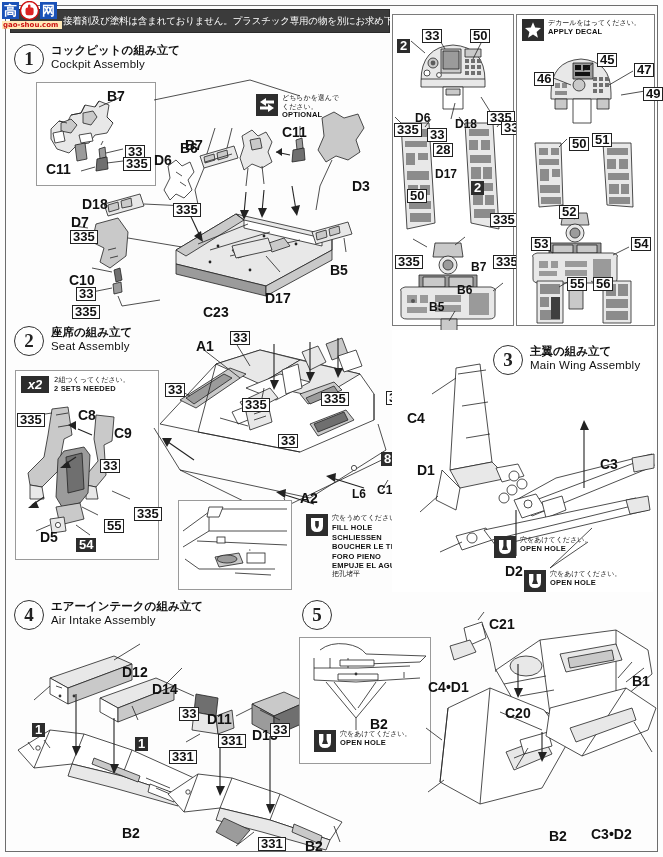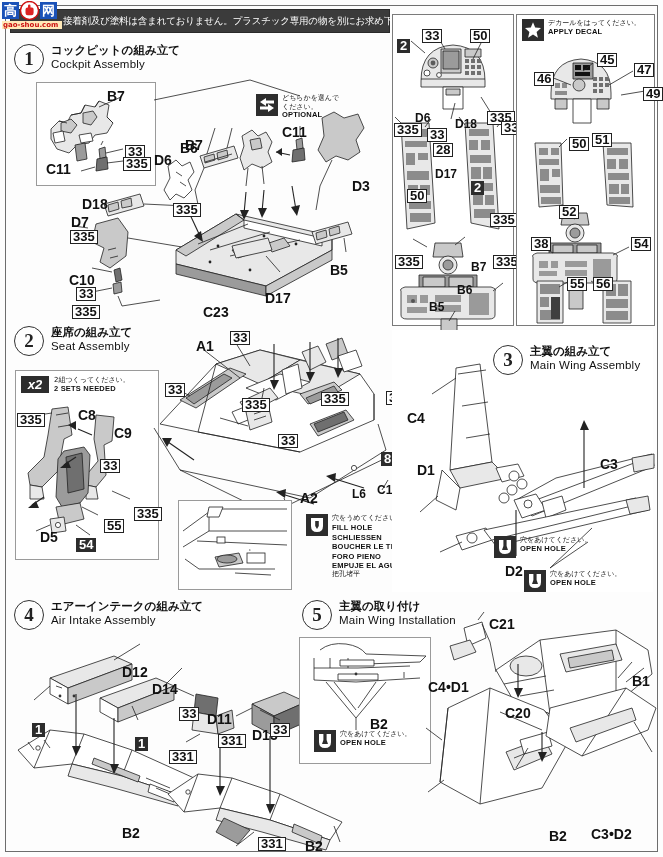--- a/index.html
+++ b/index.html
@@ -554,21 +554,21 @@
       <path class="ln" d="M84 246 L74 240"></path>
     </svg>
 
     <div class="chip" style="left:80px;top:38px;">45</div>
     <div class="chip" style="left:17px;top:57px;">46</div>
     <div class="chip" style="left:117px;top:48px;">47</div>
     <div class="chip" style="left:126px;top:72px;">49</div>
     <div class="chip" style="left:52px;top:122px;">50</div>
     <div class="chip" style="left:75px;top:118px;">51</div>
     <div class="chip" style="left:42px;top:190px;">52</div>
-    <div class="chip" style="left:14px;top:222px;">38</div>
+    <div class="chip" style="left:14px;top:222px;">53</div>
     <div class="chip" style="left:114px;top:222px;">54</div>
     <div class="chip" style="left:50px;top:262px;">55</div>
     <div class="chip" style="left:76px;top:262px;">56</div>
 
   </div>
 
   
   <div class="step" style="left:14px;top:326px;">
     <div class="step-num">2</div>
     <div class="step-txt">
@@ -911,24 +911,20 @@
   <div class="chip dk" style="left:135px;top:737px;">1</div>
   <div class="chip" style="left:179px;top:707px;">33</div>
   <div class="chip" style="left:218px;top:734px;">331</div>
   <div class="chip" style="left:270px;top:723px;">33</div>
   <div class="chip" style="left:169px;top:750px;">331</div>
   <div class="chip" style="left:258px;top:837px;">331</div>
 
   
   <div class="step" style="left:302px;top:600px;">
     <div class="step-num">5</div>
-    <div class="step-txt">
-      <div class="step-jp">主翼の取り付け</div>
-      <div class="step-en">Main Wing Installation</div>
-    </div>
   </div>
 
   <div class="subpanel" style="left:299px;top:637px;width:130px;height:125px;">
     <svg class="art" width="130" height="125" viewBox="0 0 130 125">
       <path class="ln" d="M20 12 Q30 4 46 6 Q60 8 66 16 L126 18 L120 24 L66 26"></path>
       <path class="ln" d="M14 20 L14 42 L56 44 L120 40"></path>
       <path class="ln" d="M14 30 L58 30 L110 28"></path>
       <path class="ln" d="M30 20 L30 30 M48 20 L48 30"></path>
       <path class="fl-w" d="M40 22 L74 22 L74 28 L40 28 Z"></path>
       <path class="fl-w" d="M38 36 L78 36 L78 42 L38 42 Z"></path>

